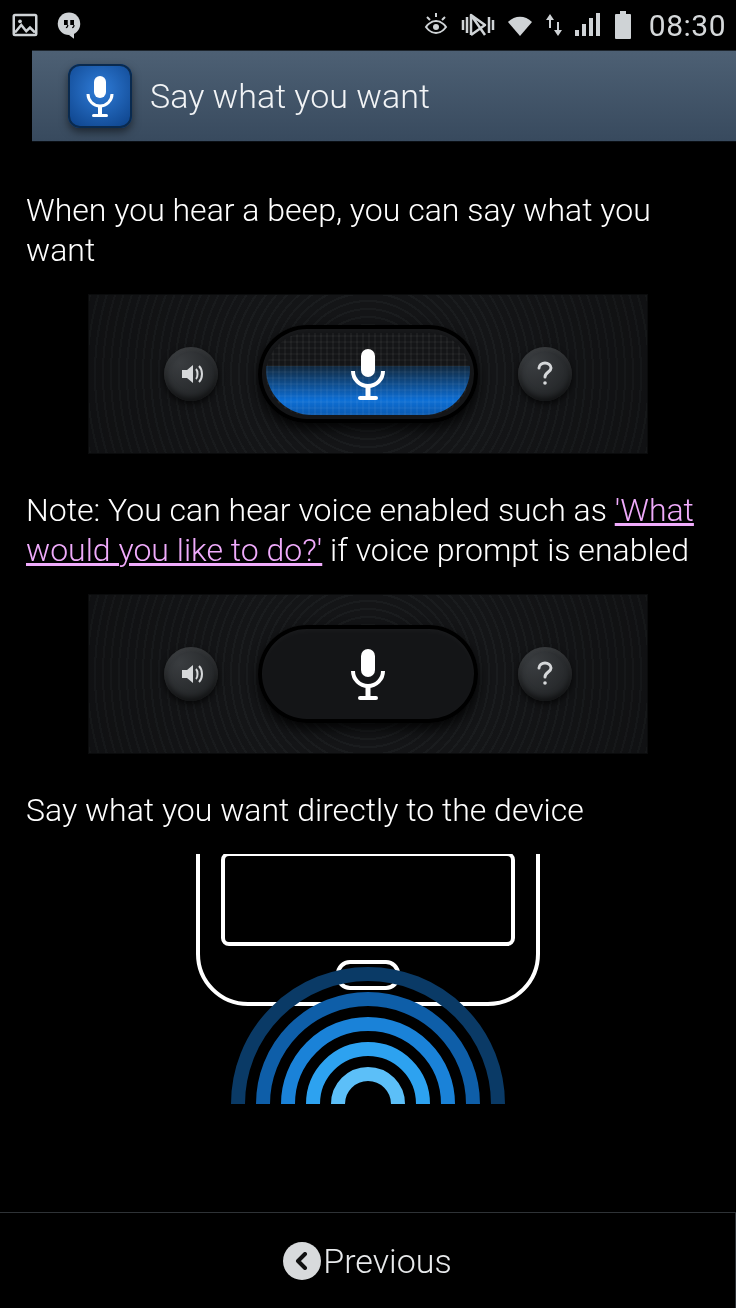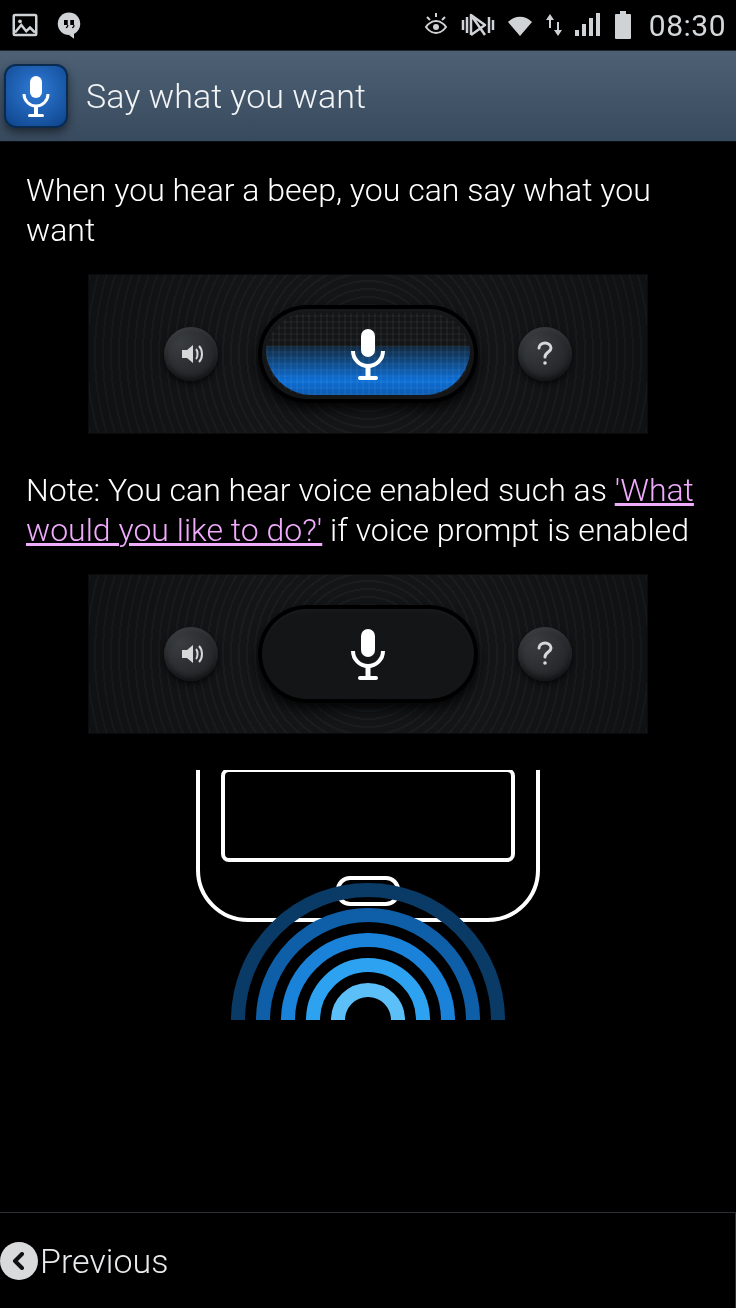--- a/index.html
+++ b/index.html
@@ -6,26 +6,26 @@
   html, body { width: 736px; height: 1308px; background: #000; font-family: Roboto, "Helvetica Neue", Arial, sans-serif; color: #fff; overflow: hidden; }
 
   
   .status-bar { height: 50px; background: #000; display: flex; align-items: center; padding: 8px 10px; color: #cfd3d6; }
   .status-left { display: flex; gap: 14px; align-items: center; }
   .status-right { margin-left: auto; display: flex; gap: 10px; align-items: center; }
   .status-time { font-size: 30px; color: #d5d8da; margin-left: 6px; letter-spacing: .5px; }
   .status-right svg, .status-left svg { display:block; }
 
   
-  .header { height: 92px; background: linear-gradient(#4d6074, #384a5e); border-top: 1px solid #1e262e; border-bottom: 1px solid #0b0f14; display: flex; align-items: center; padding: 0 4px; gap: 18px; }
+  .header { height: 92px; background: linear-gradient(#4d6074, #384a5e); border-top: 1px solid #1e262e; border-bottom: 1px solid #0b0f14; display: flex; align-items: center; padding: 0 36px; gap: 18px; margin-left: 32px; }
   .app-icon { width: 64px; height: 64px; border-radius: 12px; background: radial-gradient(circle at 50% 40%, #2f7cd8, #0b3f85); box-shadow: 0 0 0 2px #0a2a4e inset, 0 4px 8px rgba(0,0,0,.5); display:flex; align-items:center; justify-content:center; }
   .header-title { font-size: 34px; font-weight: 300; color: #f2f4f6; }
 
   
-  .content { padding: 28px 26px 0; }
+  .content { padding: 48px 26px 0; }
   .body-text { font-size: 32px; line-height: 40px; font-weight: 300; margin-bottom: 24px; }
   .accent { color: #f0abfc; text-decoration: underline; }
 
   
   .voice-panel { width: 560px; height: 160px; margin: 0 auto 36px; background:
       radial-gradient(circle at 50% 50%, rgba(0,0,0,0) 0%, rgba(0,0,0,0.0) 40%, rgba(0,0,0,0.2) 100%),
       repeating-radial-gradient(circle at 50% 50%, #1a1c1e 0 2px, #141517 2px 8px),
       #181a1c;
     border: 1px solid #0a0b0c; position: relative; display:flex; align-items:center; justify-content:center; gap: 40px; }
   .round-btn { width: 54px; height: 54px; border-radius: 50%; background: radial-gradient(circle at 30% 30%, #3a3d40, #1c1e20); box-shadow: inset 0 2px 4px rgba(255,255,255,.08), inset 0 -3px 6px rgba(0,0,0,.6), 0 3px 6px rgba(0,0,0,.7); display:flex; align-items:center; justify-content:center; color:#cfd1d3; font-size:26px; }
@@ -40,21 +40,21 @@
     pointer-events:none; mix-blend-mode: screen; }
   .mic-svg { position: relative; z-index: 2; }
 
   
   .device-wrap { width: 560px; margin: 10px auto 0; position: relative; height: 250px; }
   .device-wrap svg { display:block; margin:0 auto; }
 
   
   .footer { position: absolute; left:0; right:0; bottom:0; height: 96px; border-top: 1px solid #2e3236; display:flex; }
   .footer-sep { width:1px; background:#2e3236; }
-  .nav-btn { flex:1; display:flex; align-items:center; gap:2px; font-size: 34px; color:#e8eaec; font-weight: 300; }
+  .nav-btn { flex:1; display:flex; align-items:center; justify-content:center; gap:2px; font-size: 34px; color:#e8eaec; font-weight: 300; }
   .chev { width:38px; height:38px; border-radius:50%; background:#d8dadc; display:flex; align-items:center; justify-content:center; }
 </style>
 </head>
 <body>
 
 <div class="status-bar">
   <div class="status-left">
     <span>
       <svg width="30" height="30" viewBox="0 0 24 24" fill="none" stroke="#cfd3d6" stroke-width="2">
         <rect x="3" y="4" width="18" height="16" rx="1"></rect>
@@ -170,20 +170,21 @@
         </svg>
     </div>
     <div class="round-btn">
       <svg width="18" height="26" viewBox="0 0 18 26" fill="none" stroke="#d6d8da" stroke-width="3" stroke-linecap="round">
           <path d="M3 7c0-3 3-5 6-5s6 2 6 5c0 4-6 4-6 9"></path>
           <circle cx="9" cy="22" r="1.8" fill="#d6d8da" stroke="none"></circle>
         </svg>
     </div>
   </div>
 
+  <p class="body-text">Say what you want directly to the device</p>
 
   <div class="device-wrap">
     <svg width="420" height="250" viewBox="0 0 420 250">
 
       <path d="M40 0 v100 a50 50 0 0 0 50 50 h240 a50 50 0 0 0 50 -50 V0" fill="none" stroke="#fff" stroke-width="4"></path>
       <rect x="65" y="0" width="290" height="90" rx="6" fill="none" stroke="#fff" stroke-width="4"></rect>
       <rect x="180" y="108" width="60" height="26" rx="12" fill="none" stroke="#fff" stroke-width="4"></rect>
 
       <g stroke-width="14" fill="none" stroke-linecap="round">
         <path d="M80 250 a130 130 0 0 1 260 0" stroke="#0a3a66"></path>

